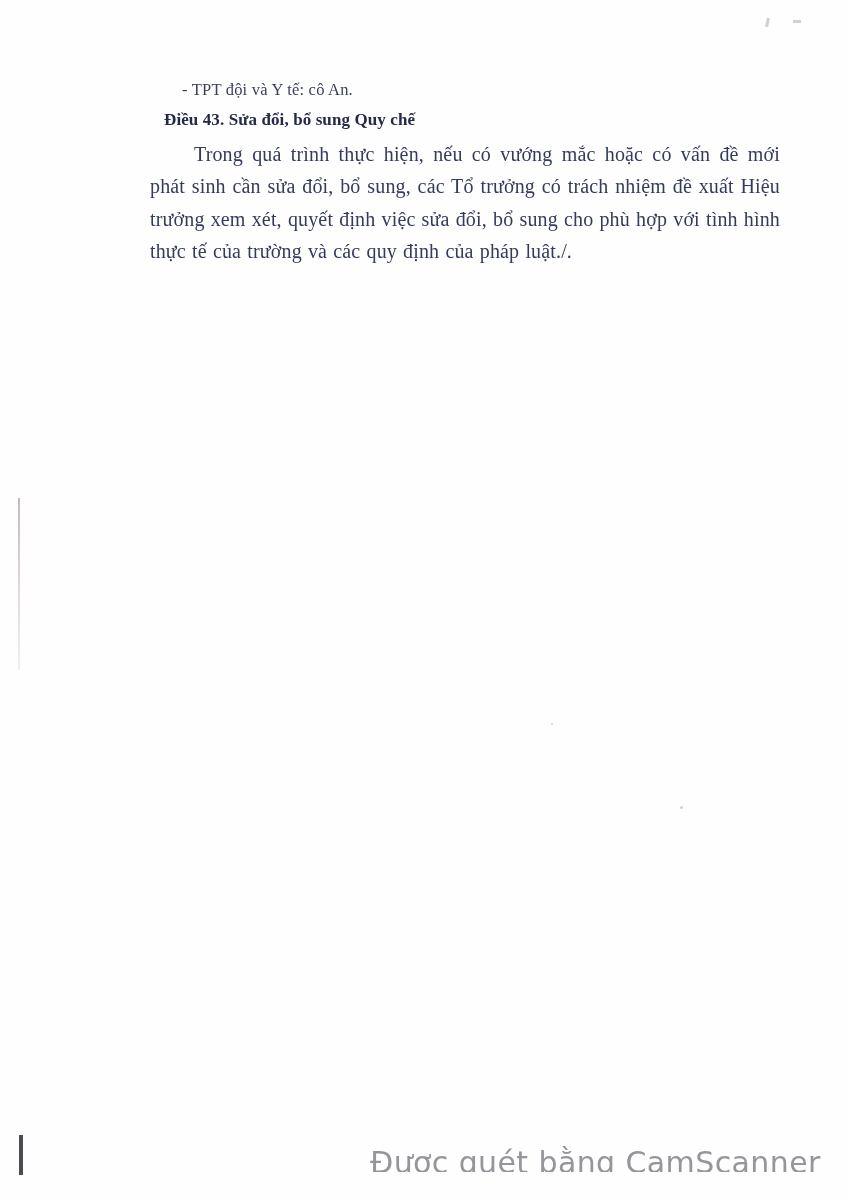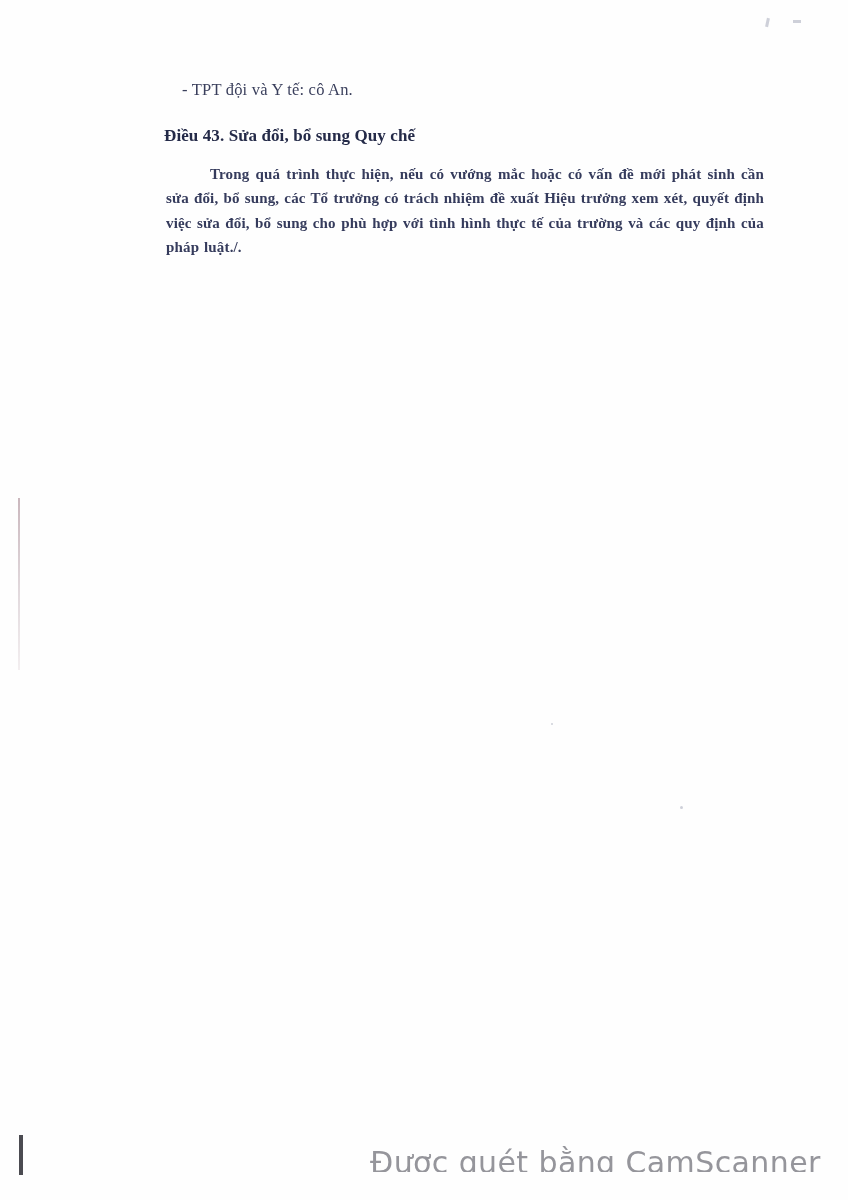--- a/index.html
+++ b/index.html
@@ -67,42 +67,41 @@
   .content {
     position: absolute;
     left: 150px;
     top: 80px;
     width: 630px;
   }
 
   .line-signature {
     font-size: 16.5px;
     color: #3a3f5c;
-    margin: 0 0 26px 32px;
+    margin: 0 0 10px 32px;
     letter-spacing: .2px;
   }
 
   .article-heading {
     font-size: 17px;
     font-weight: bold;
     color: #242a48;
     margin: 0 0 8px 14px;
     letter-spacing: .1px;
   }
 
   .body-paragraph {
-    font-size: 15px;
+    font-size: 20px;
     line-height: 1.62;
     text-align: justify;
     text-indent: 44px;
     color: #353b5c;
-    margin: 16px;
+    margin: 0;
     letter-spacing: .15px;
     word-spacing: 1px;
-    font-weight: bold;
   }
 
   
   .watermark {
     position: absolute;
     left: 370px;
     bottom: 28px;
     font-family: "DejaVu Sans", sans-serif;
     font-size: 30px;
     color: #6e6e76;

